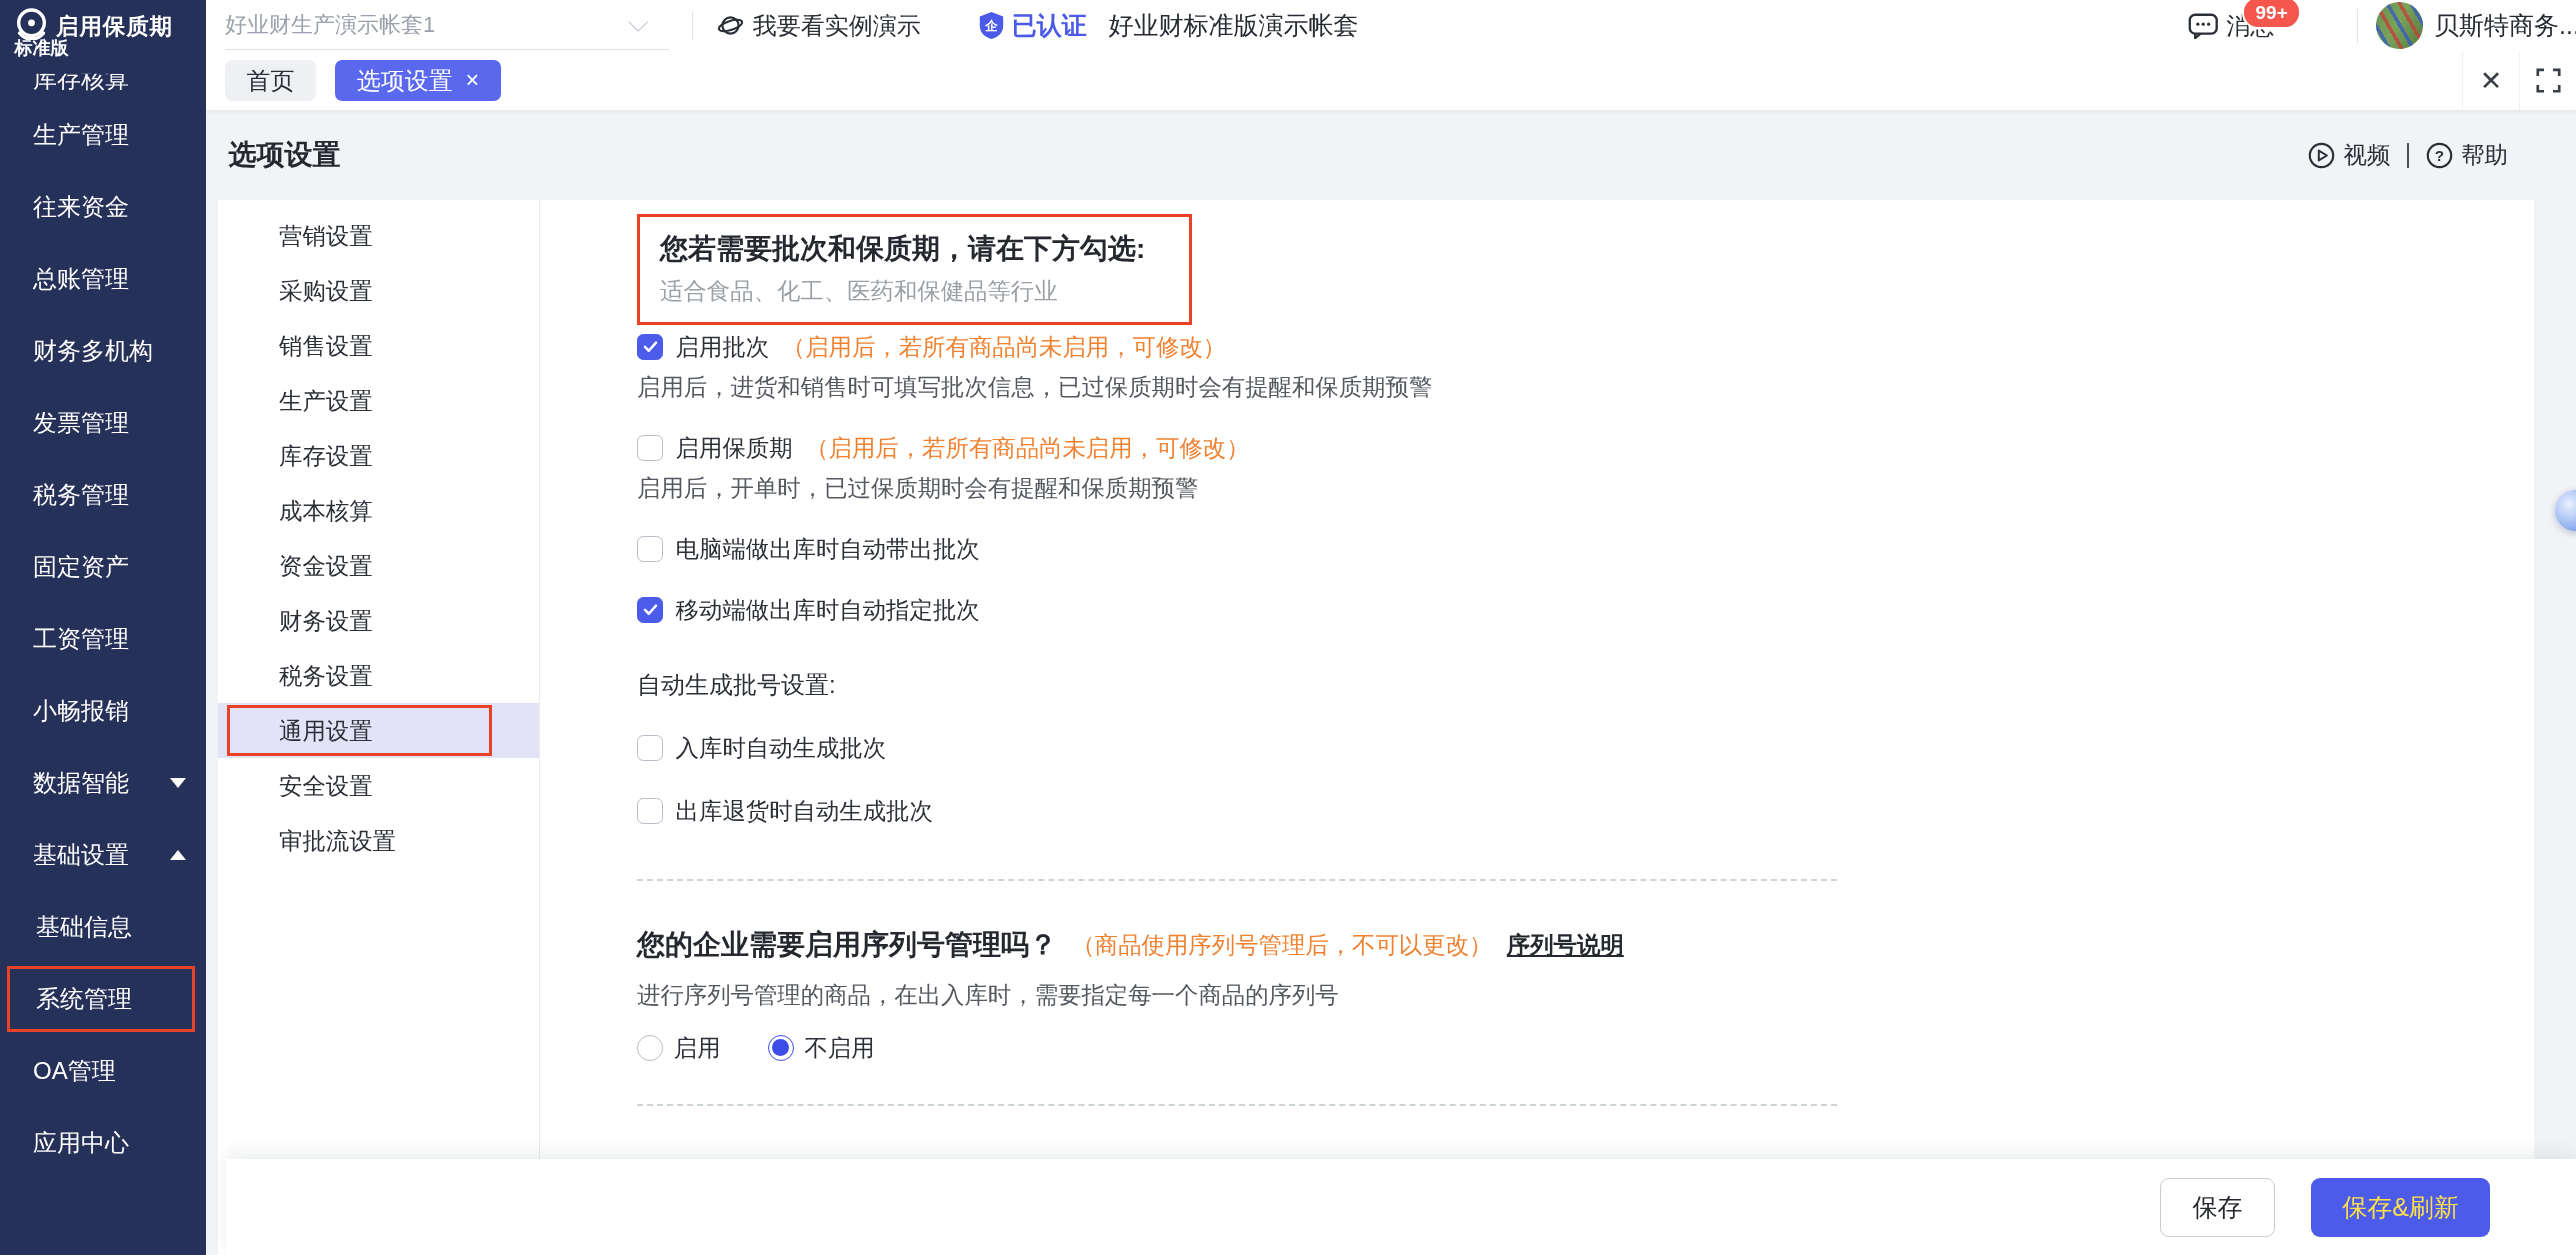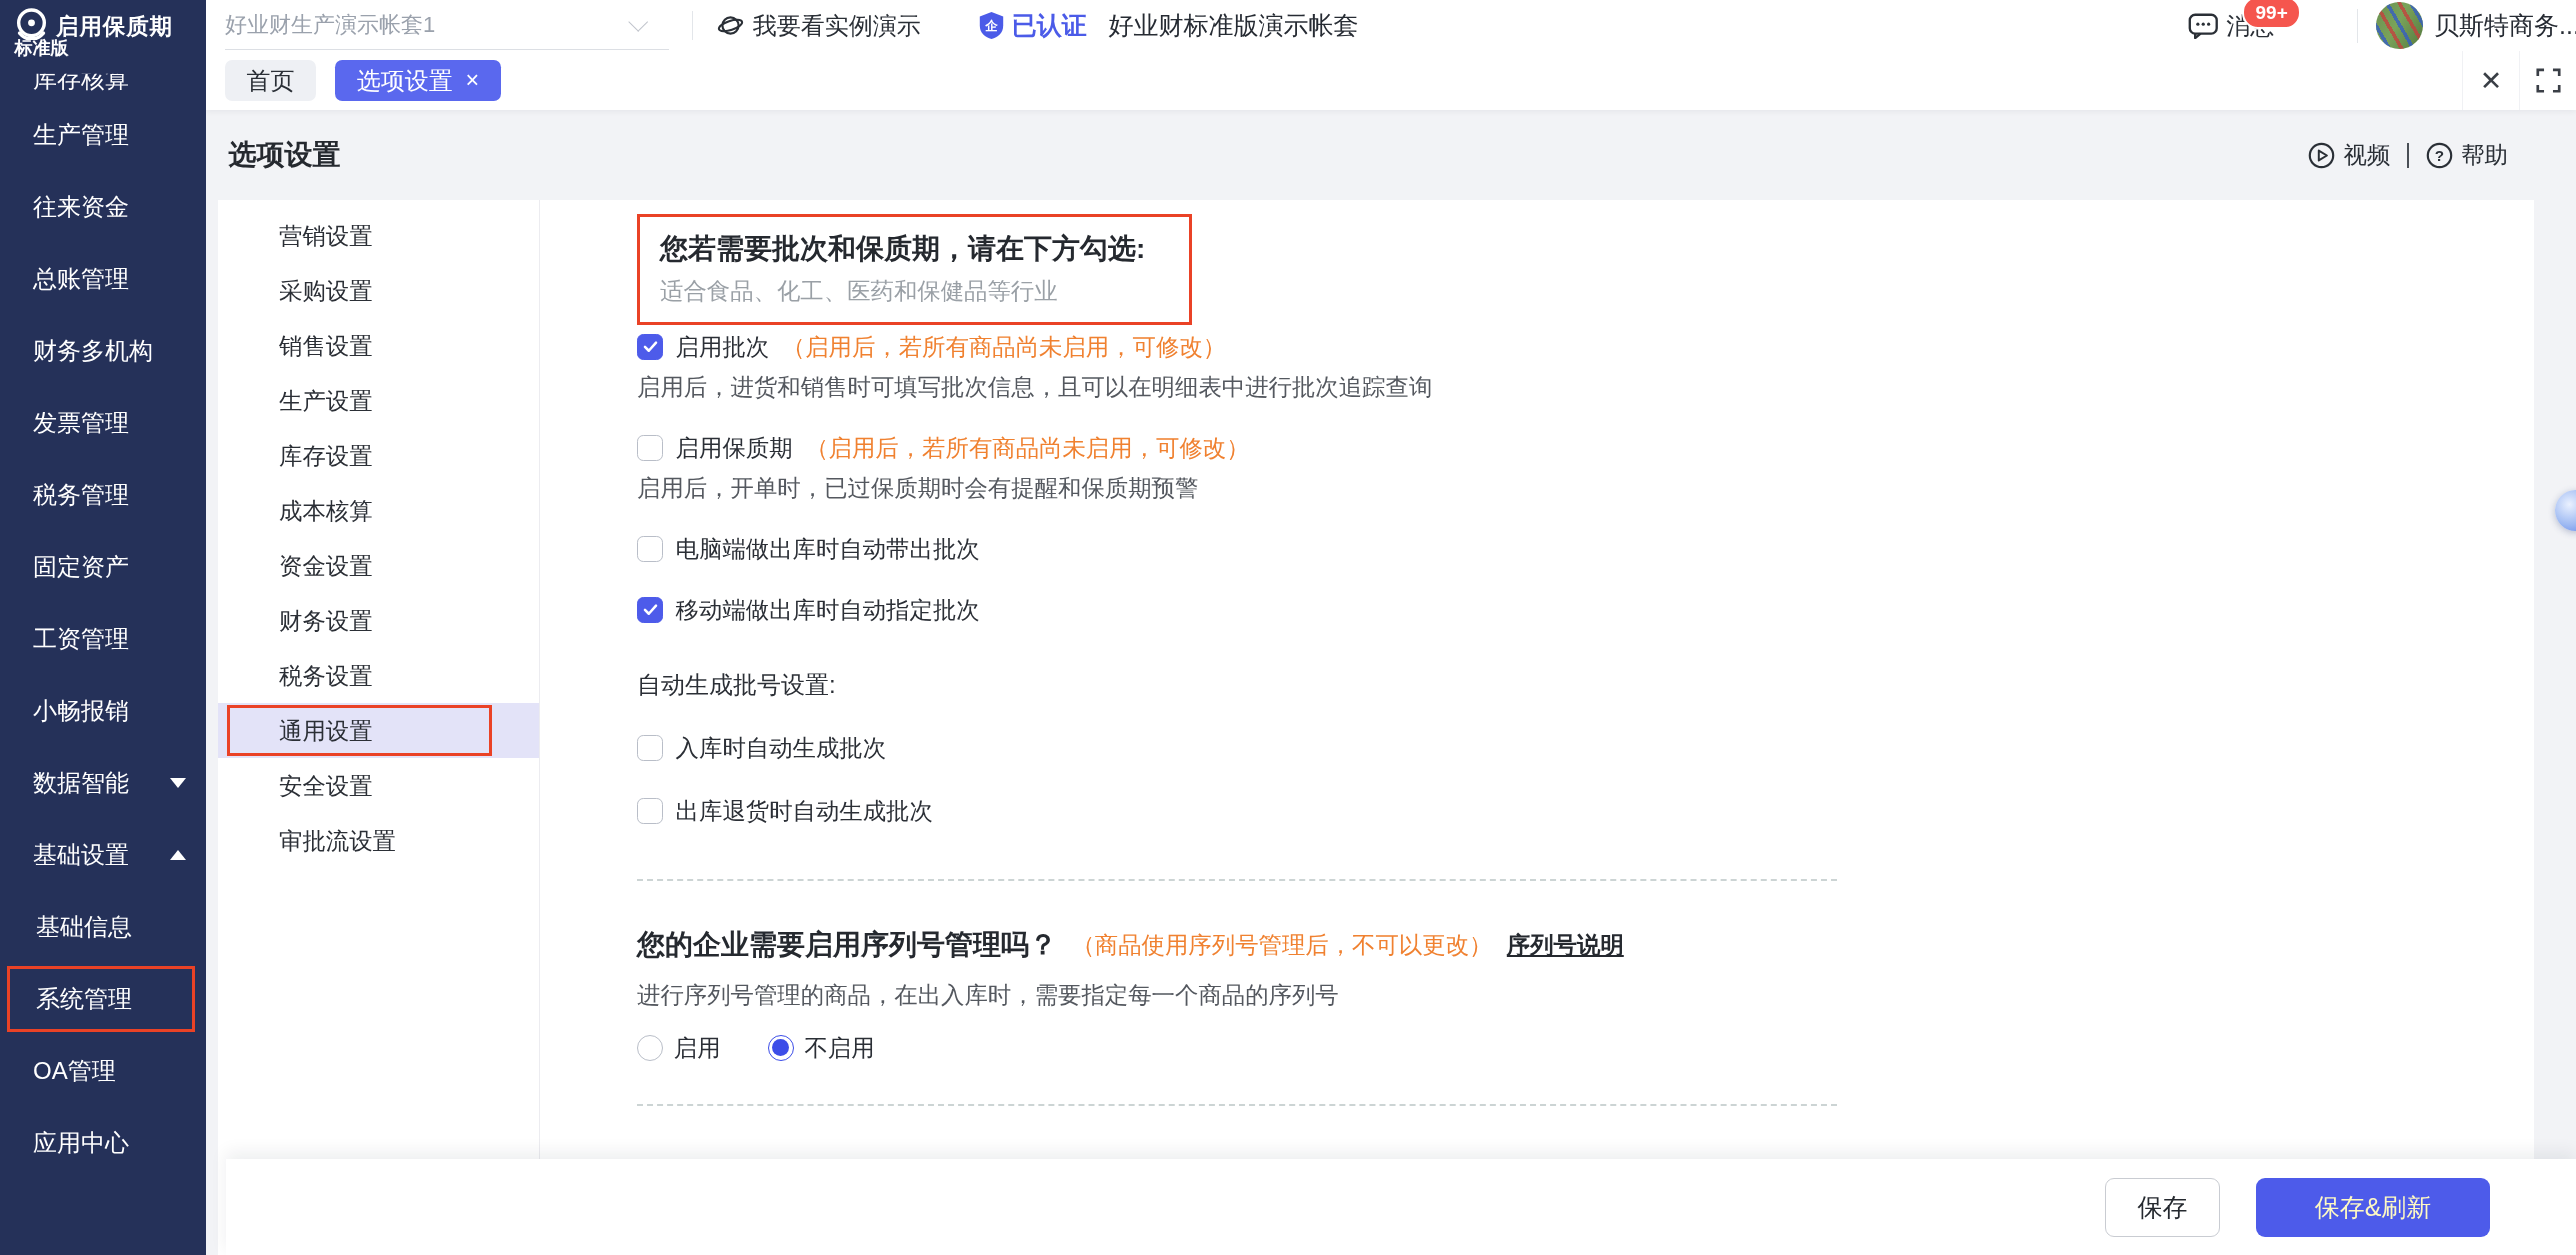--- a/index.html
+++ b/index.html
@@ -99,21 +99,21 @@
   .radio{ width:26px; height:26px; border-radius:50%; border:1.8px solid #b9bec8; background:#fff; flex:none; position:relative;}
   .radio.sel{ border-color:#3c4de8;}
   .radio.sel::after{ content:''; position:absolute; inset:3.6px; border-radius:50%; background:#3c4de8;}
   .sec-row.barcode{ margin-top:50px;}
   .clipped-line{ margin-top:41px; font-size:24px; color:#2b2f36;}
 
   
   .bottombar{ position:absolute; left:226px; right:0; top:1159px; bottom:0; background:#fff; box-shadow:0 -7.2px 16px rgba(20,25,40,.07); display:flex; align-items:center; justify-content:flex-end; gap:36px; padding-right:86px; z-index:15;}
   .btn{ height:59px; border-radius:9px; display:flex; align-items:center; justify-content:center; font-size:25px; cursor:pointer;}
   .btn.ghost{ width:115px; background:#fff; border:1.8px solid #c9ccd2; color:#25292f;}
-  .btn.primary{ width:234px; background:var(--accent2); color:#fef9c3;}
+  .btn.primary{ width:179px; background:var(--accent2); color:#fde047;}
 
   .float-widget{ position:absolute; right:-20px; top:490px; width:41px; height:41px; border-radius:50%; z-index:40; cursor:pointer;
     background:radial-gradient(circle at 35% 35%, #eaf1ff 0%, #9db9f2 55%, #5b7fe8 100%); box-shadow:0 1.8px 7.2px rgba(40,60,120,.3);}
 
   .shield{ width:27px; height:29px; position:relative; }
   .shield svg{ width:27px; height:29px; display:block;}
 </style>
 </head>
 <body>
 
@@ -317,21 +317,21 @@
       <div id="batch-list">
           <div class="cbrow has-desc">
             <span class="cb checked">
               <svg viewBox="0 0 20 20">
                 <path d="M3.5 10.5 L8 15 L16.5 5.5" fill="none" stroke="#fff" stroke-width="3" stroke-linecap="round" stroke-linejoin="round"></path>
               </svg>
             </span>
             <span>启用批次</span>
             <span class="note">（启用后，若所有商品尚未启用，可修改）</span>
           </div>
-          <div class="desc">启用后，进货和销售时可填写批次信息，且可以在明细表中进行批次追踪查询</div>
+          <div class="desc">启用后，进货和销售时可填写批次信息，已过保质期时会有提醒和保质期预警</div>
           <div class="cbrow has-desc">
             <span class="cb"></span>
             <span>启用保质期</span>
             <span class="note">（启用后，若所有商品尚未启用，可修改）</span>
           </div>
           <div class="desc">启用后，开单时，已过保质期时会有提醒和保质期预警</div>
           <div class="cbrow">
             <span class="cb"></span>
             <span>电脑端做出库时自动带出批次</span>
           </div>

